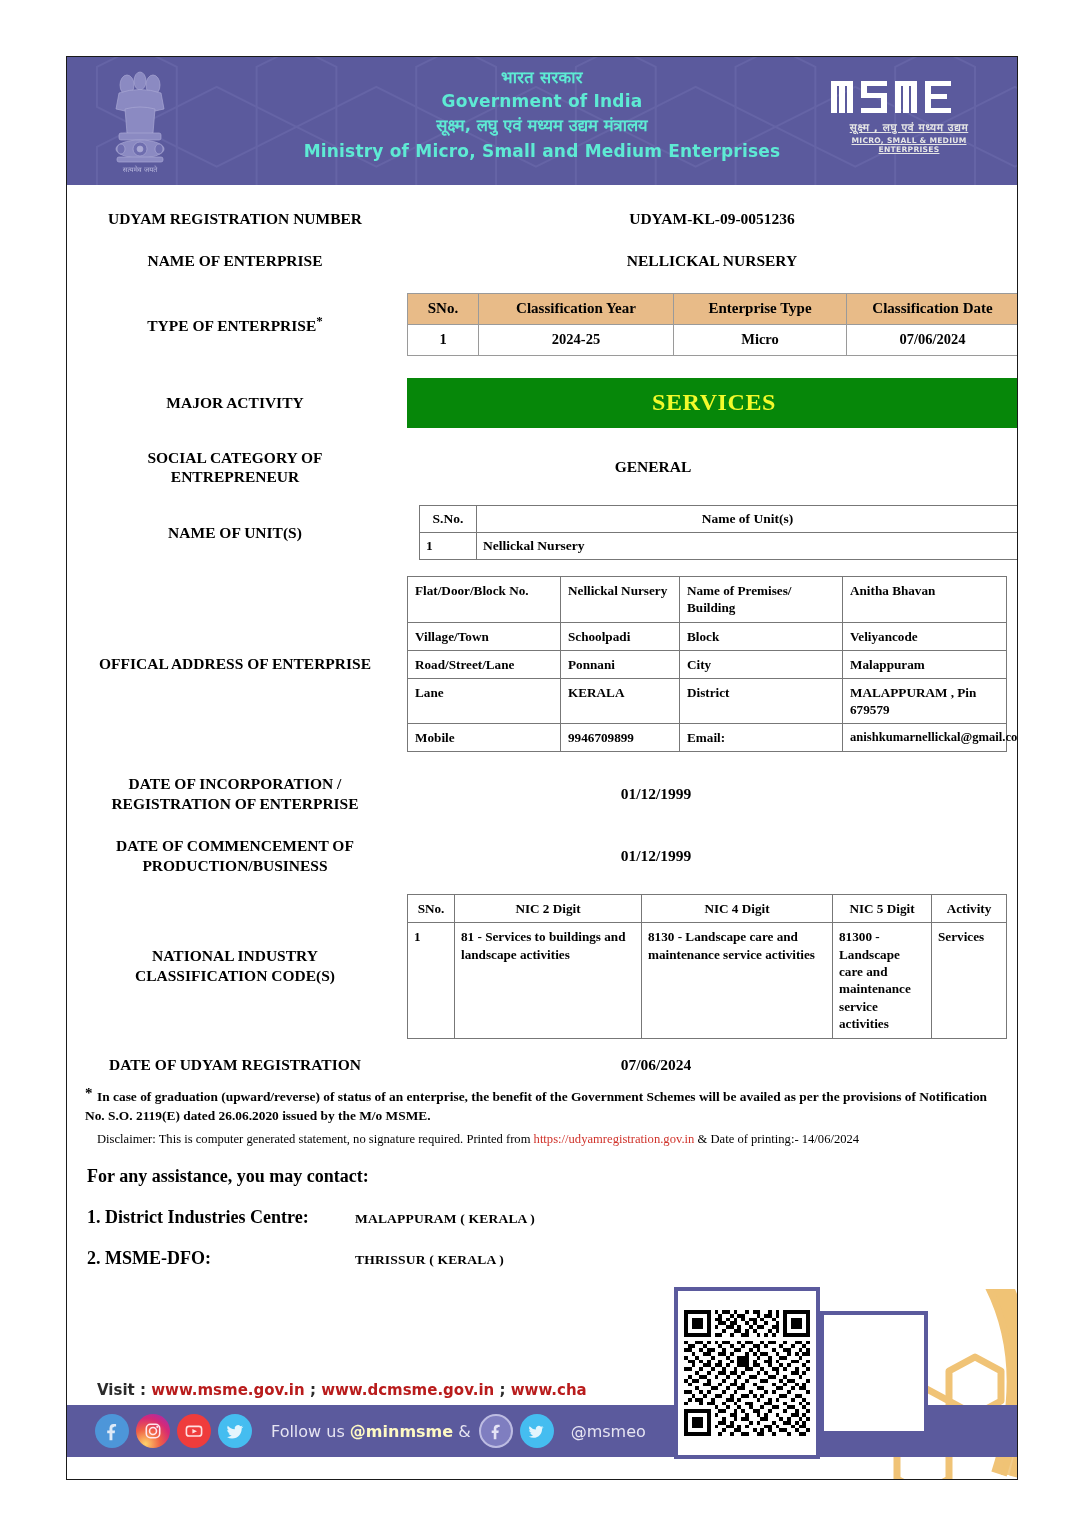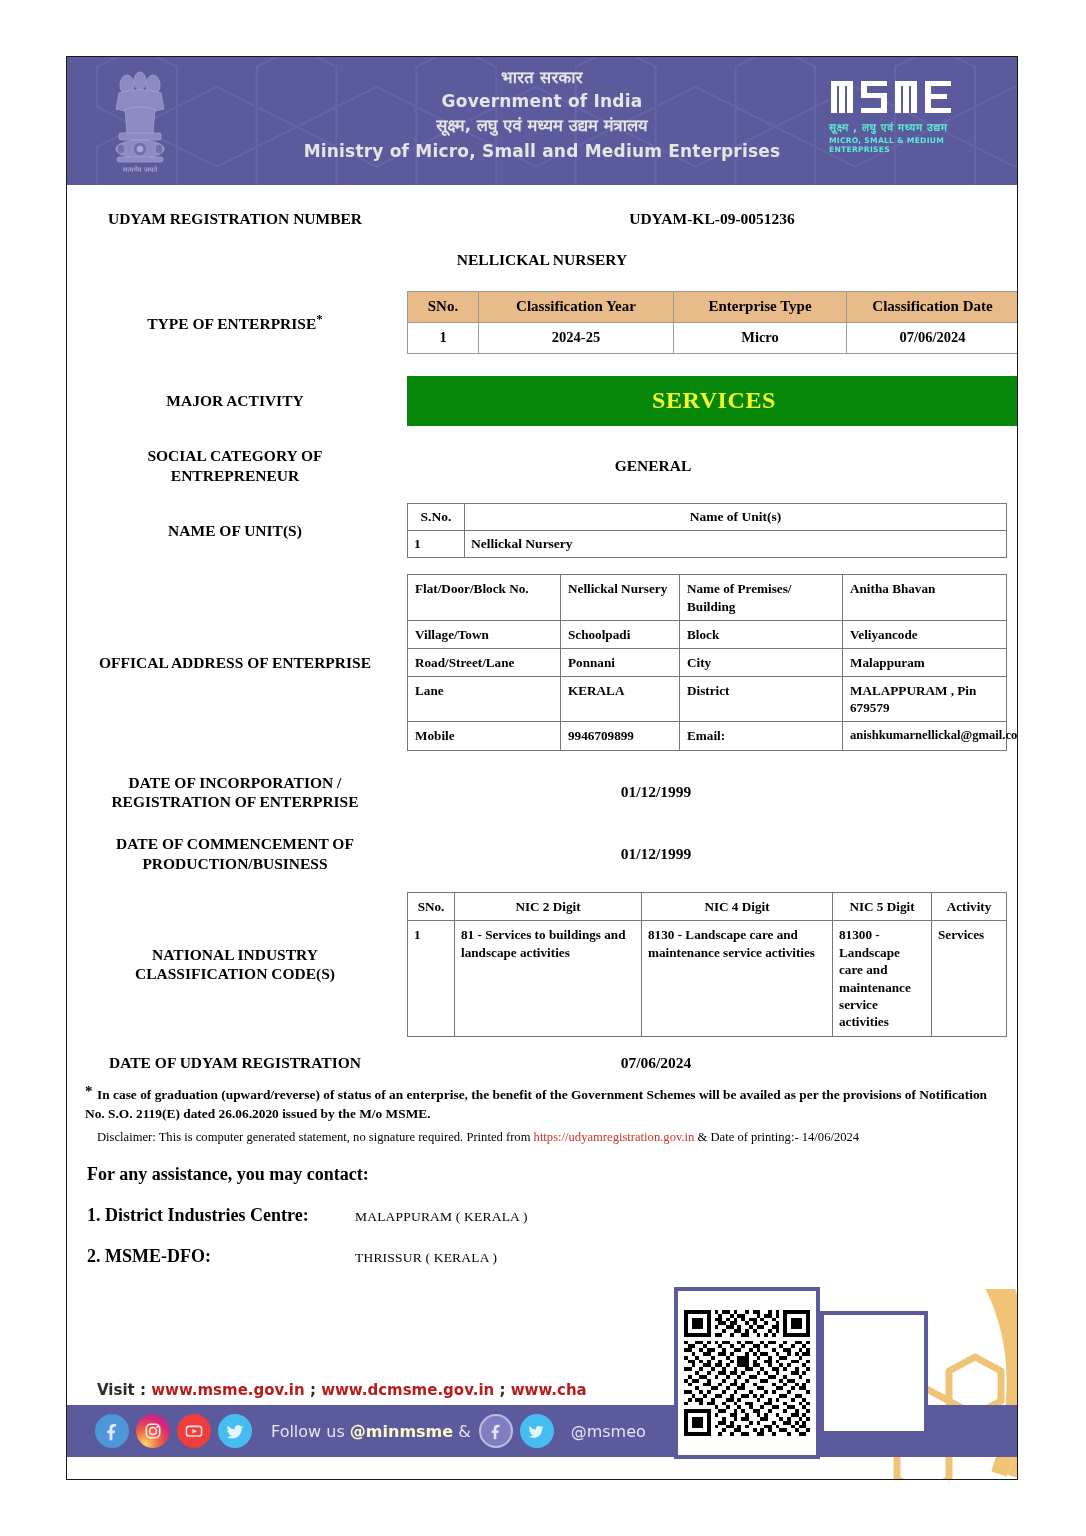--- a/index.html
+++ b/index.html
@@ -45,35 +45,37 @@
     left: 36px;
     top: 8px;
     width: 74px;
     height: 112px;
   }
   .hdr-center {
     position: absolute;
     left: 0; right: 0;
     top: 10px;
     text-align: center;
-    color: #e5e5e5;
+    color: #5eead4;
     font-family: "DejaVu Sans", sans-serif;
   }
   .hdr-center div { line-height: 1.32; }
   .h-hi1 { font-size: 16.5px; font-weight: bold; letter-spacing: .3px; }
   .h-en1 { font-size: 17px; font-weight: bold; letter-spacing: .2px; margin-top: 1px;}
   .h-hi2 { font-size: 16.5px; font-weight: bold; margin-top: 3px; }
   .h-en2 { font-size: 17px; font-weight: bold; margin-top: 3px; letter-spacing: .2px;}
 
   .msme-logo {
     position: absolute;
     right: 28px;
     top: 20px;
     width: 160px;
-    color: #5eead4;
+    text-align: center;
+    color: #e5e5e5;
+    text-decoration: underline;
   }
   .msme-logo .mark { display:block; }
   .msme-hi {
     font-family: "DejaVu Sans", sans-serif;
     font-size: 10.5px;
     font-weight: bold;
     letter-spacing: .6px;
     margin-top: 3px;
   }
   .msme-en {
@@ -234,21 +236,21 @@
     margin: 20px 0 0 20px;
   }
   .contact-key {
     font-size: 18px;
     font-weight: bold;
     width: 268px;
     flex: 0 0 268px;
   }
   .contact-val {
     font-size: 13.5px;
-    font-weight: normal;
+    font-weight: bold;
     letter-spacing: .2px;
   }
 
   
   .footer-wrap {
     position: absolute;
     left: 0; right: 0; bottom: 0;
     height: 190px;
   }
   .hexdeco {
@@ -405,20 +407,21 @@
     </div>
   </div>
 
 
   <div class="row" style="margin-top:24px;">
     <div class="lbl">UDYAM REGISTRATION NUMBER</div>
     <div class="val val-center">UDYAM-KL-09-0051236</div>
   </div>
 
   <div class="row" style="margin-top:22px;">
+    <div class="lbl">NAME OF ENTERPRISE</div>
     <div class="val val-center">NELLICKAL NURSERY</div>
   </div>
 
   <div class="row" style="margin-top:22px;">
     <div class="lbl">
       <span>TYPE OF ENTERPRISE</span><sup style="font-size:13px;">*</sup>
     </div>
     <div class="val">
       <table class="tbl-class">
         <thead>
@@ -448,21 +451,21 @@
     </div>
   </div>
 
   <div class="row" style="margin-top:20px;">
     <div class="lbl">
       SOCIAL CATEGORY OF<br>ENTREPRENEUR
     </div>
     <div class="val val-center" style="padding-right:118px;">GENERAL</div>
   </div>
 
-  <div class="row" style="margin-top:18px;">
+  <div class="row" style="margin-top:18px;gap:12px;">
     <div class="lbl">NAME OF UNIT(S)</div>
     <div class="val">
       <table class="tbl-unit">
         <thead>
           <tr>
             <th class="c-sno">S.No.</th>
             <th class="c-name">Name of Unit(s)</th>
           </tr>
         </thead>
         <tbody>

